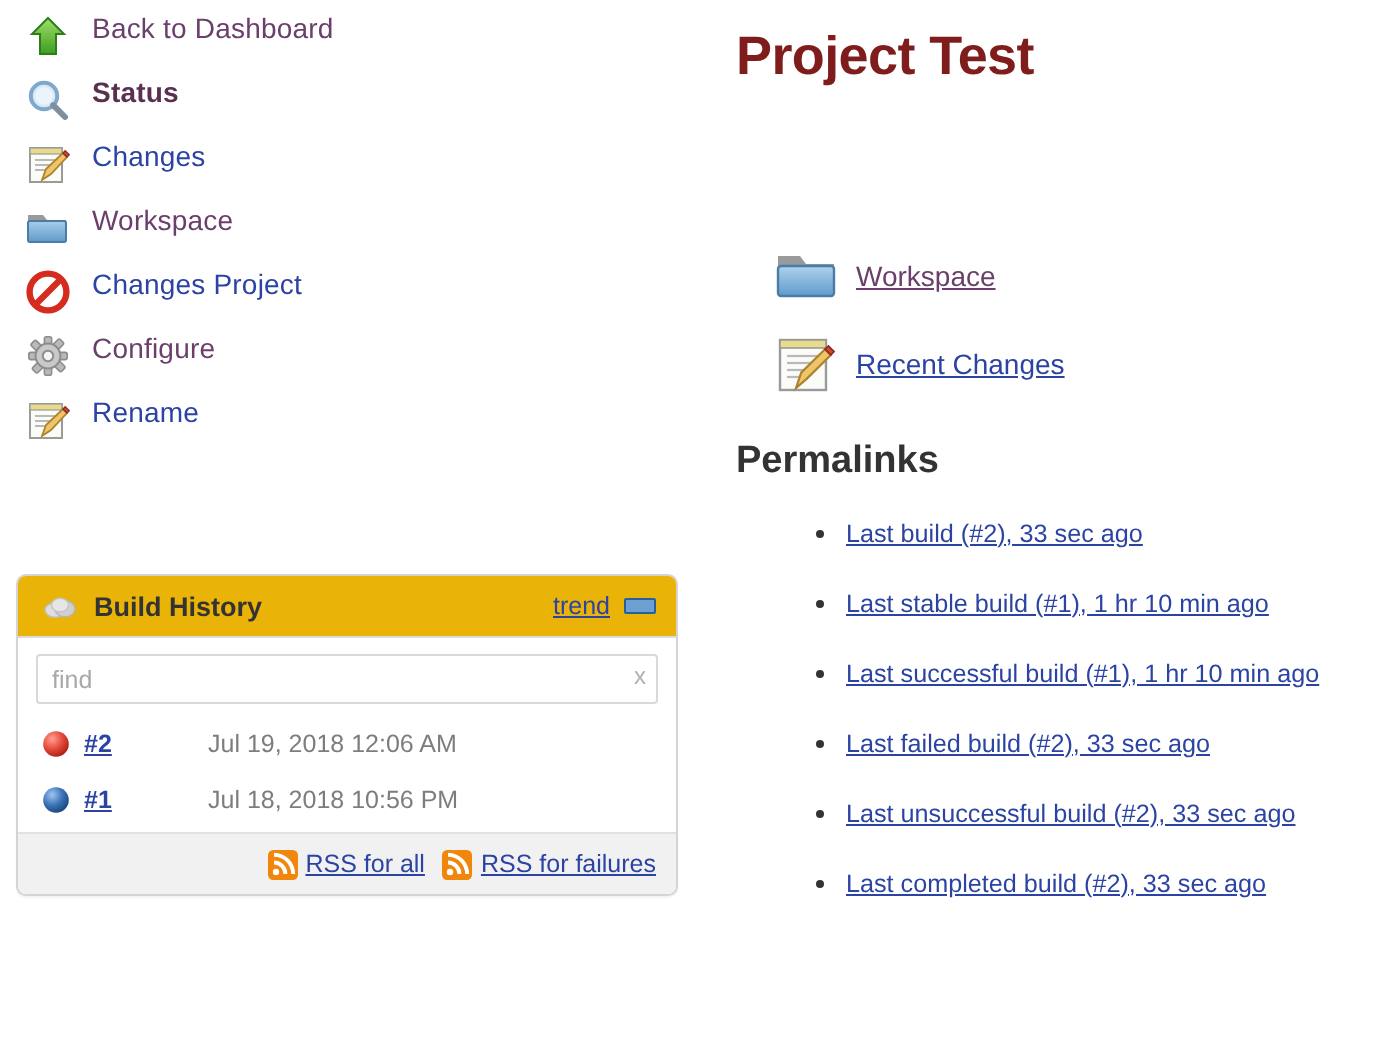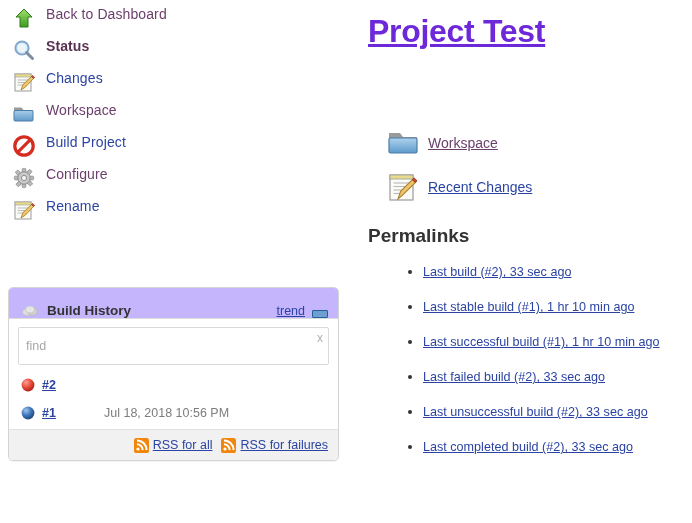--- a/index.html
+++ b/index.html
@@ -61,23 +61,23 @@
     width: 331px;
     border: 1px solid #d4d4d4;
     border-radius: 5px;
     background: #ffffff;
     box-sizing: border-box;
     overflow: hidden;
     box-shadow: 0 1px 1px rgba(0,0,0,.05);
   }
   .bh-head {
     display: flex;
-    align-items: flex-end;
+    align-items: center;
     height: 30px;
-    background: #c4b5fd;
+    background: #eab308;
     border-bottom: 1px solid #dcdcdc;
     padding: 0 10px 0 12px;
   }
   .bh-head .cloud { width: 18px; height: 16px; margin-right: 8px; flex:0 0 18px;}
   .bh-title {
     font-size: 13.5px;
     font-weight: bold;
     color: #333;
     flex: 1 1 auto;
   }
@@ -94,21 +94,21 @@
     height: 6px;
     border: 1px solid #25609e;
     background: #6f9fd0;
     border-radius: 1px;
     vertical-align: middle;
   }
   .bh-body { padding: 8px 9px 2px 9px; background:#fff; }
   .find-wrap { position: relative; }
   .find-input {
     width: 100%;
-    height: 38px;
+    height: 25px;
     box-sizing: border-box;
     border: 1px solid #d9d9d9;
     border-radius: 2px;
     padding: 0 20px 0 7px;
     font-family: "Liberation Sans", sans-serif;
     font-size: 12.5px;
     color: #444;
     background: #fff;
     outline: none;
   }
@@ -158,27 +158,26 @@
   .rss-text { color: #2b44a3; text-decoration: underline; }
 
   
   .main {
     position: absolute;
     left: 368px;
     top: 0;
     width: 324px;
   }
   .page-title {
-    font-size: 32px;
+    font-size: 27px;
     font-weight: bold;
-    color: #6d28d9;
+    color: #7f1d1d;
     letter-spacing: -.3px;
     margin: 14px 0 0 0;
     line-height: 1.1;
-    text-decoration: underline;
   }
   .big-links { margin-top: 72px; }
   .big-link {
     display: flex;
     align-items: center;
     height: 44px;
     padding-left: 18px;
   }
   .big-link .bico { width: 34px; height: 34px; flex:0 0 34px; margin-right: 8px; }
   .big-link .blabel {
@@ -277,21 +276,21 @@
     </div>
 
 
     <div class="side-task">
       <span class="ico">
         <svg width="24" height="24" viewBox="0 0 24 24">
           <circle cx="12" cy="12" r="9.2" fill="#ffffff" stroke="#d62c20" stroke-width="3.2"></circle>
           <line x1="5.9" y1="18.1" x2="18.1" y2="5.9" stroke="#d62c20" stroke-width="3.2"></line>
         </svg>
       </span>
-      <span class="tlabel">Build Project</span>
+      <span class="tlabel">Changes Project</span>
     </div>
 
     <div class="side-task">
       <span class="ico">
         <svg width="24" height="24" viewBox="0 0 24 24">
           <g fill="#b9b9b9" stroke="#8d8d8d" stroke-width=".8">
             <rect x="10.2" y="2.4" width="3.6" height="5" rx="1"></rect>
             <rect x="10.2" y="16.6" width="3.6" height="5" rx="1"></rect>
             <rect x="2.4" y="10.2" width="5" height="3.6" rx="1"></rect>
             <rect x="16.6" y="10.2" width="5" height="3.6" rx="1"></rect>
@@ -353,20 +352,21 @@
                     <radialGradient id="ballRed" cx="35%" cy="30%" r="75%">
                   <stop offset="0" stop-color="#ff9f93"></stop>
                       <stop offset="55%" stop-color="#e5493a"></stop>
                       <stop offset="100%" stop-color="#a81f14"></stop>
                 </radialGradient>
                   </defs>
                 <circle cx="8" cy="8" r="6.4" fill="url(#ballRed)"></circle>
               </svg>
             </span>
             <span class="bh-num">#2</span>
+            <span class="bh-date">Jul 19, 2018 12:06 AM</span>
           </div>
           <div class="bh-row">
             <span class="bh-ball">
               <svg width="16" height="16" viewBox="0 0 16 16">
                 <defs>
                     <radialGradient id="ballBlue" cx="35%" cy="30%" r="75%">
                   <stop offset="0" stop-color="#9ec6ec"></stop>
                       <stop offset="55%" stop-color="#3a73b8"></stop>
                       <stop offset="100%" stop-color="#1b4476"></stop>
                 </radialGradient>

